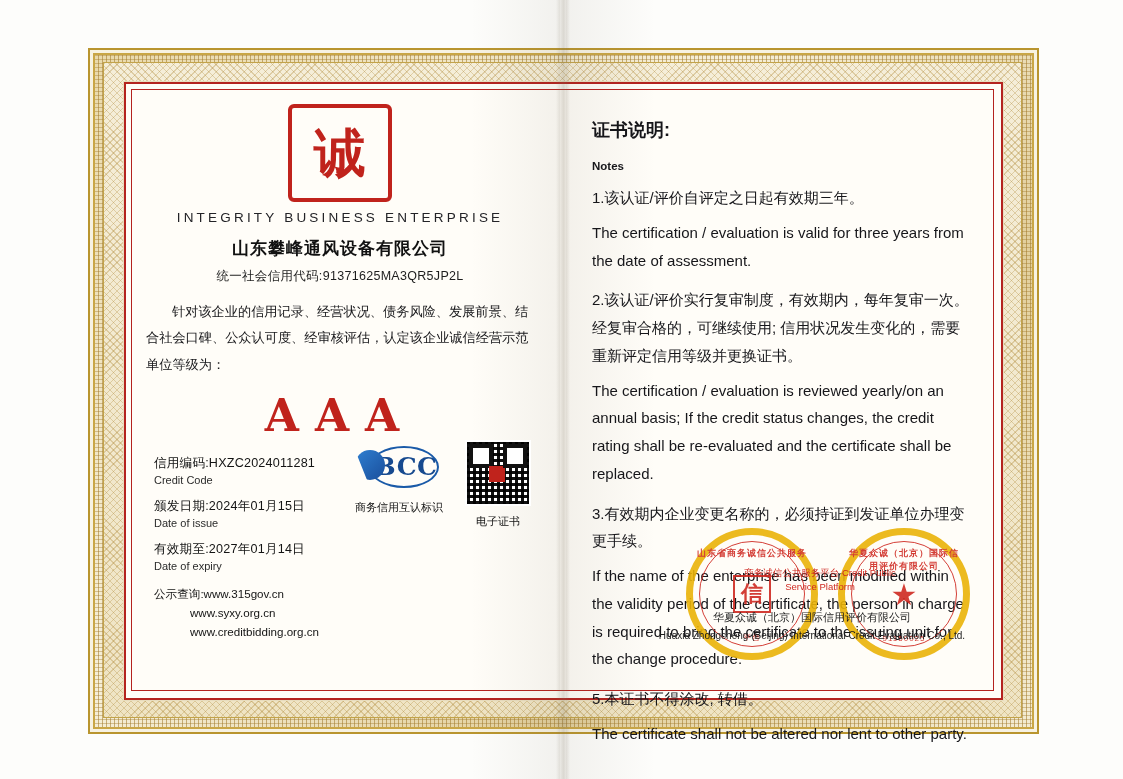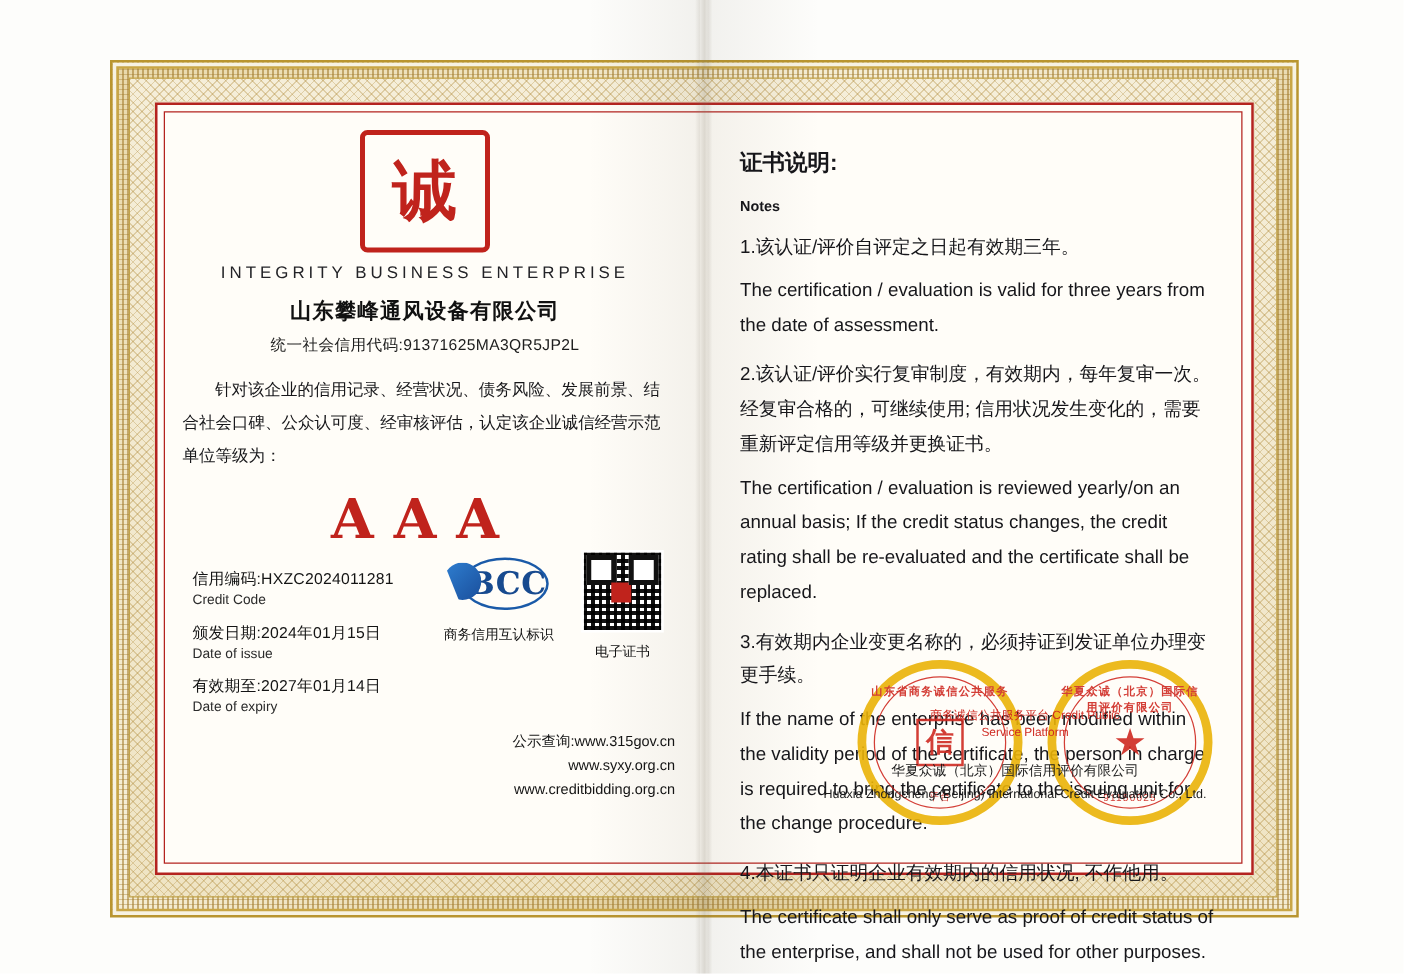--- a/index.html
+++ b/index.html
@@ -178,21 +178,21 @@
     font-size: 12.6px;
     color: #141414;
     letter-spacing: 0.2px;
   }
   .field .en {
     font-size: 11px;
     color: #2b2b2b;
     margin-top: 2px;
   }
   .links {
-    text-align: right;
+    text-align: left;
     padding-left: 14px;
     font-size: 11.6px;
     line-height: 1.65;
     color: #141414;
   }
   .links .indent { padding-left: 36px; }
 
   
   .marks {
     position: absolute;
@@ -420,24 +420,20 @@
     </div>
     <div class="note">
       <span class="cn">2.该认证/评价实行复审制度，有效期内，每年复审一次。经复审合格的，可继续使用; 信用状况发生变化的，需要重新评定信用等级并更换证书。</span>
       <span class="en">The certification / evaluation is reviewed yearly/on an annual basis; If the credit status changes, the credit rating shall be re-evaluated and the certificate shall be replaced.</span>
     </div>
     <div class="note">
       <span class="cn">3.有效期内企业变更名称的，必须持证到发证单位办理变更手续。</span>
       <span class="en">If the name of the enterprise has been modified within the validity period of the certificate, the person in charge is required to bring the certificate to the issuing unit for the change procedure.</span>
     </div>
     <div class="note">
-      <span class="cn">4.本证书只证明企业有效期内的信用状况, 不作他用。</span>
-      <span class="en">The certificate shall only serve as proof of credit status of the enterprise, and shall not be used for other purposes.</span>
-    </div>
-    <div class="note">
       <span class="cn">5.本证书不得涂改, 转借。</span>
       <span class="en">The certificate shall not be altered nor lent to other party.</span>
     </div>
   </div>
 
   <div class="seal seal-left">
     <div class="ring2"></div>
     <div class="arc-top">山东省商务诚信公共服务</div>
     <div class="center-sq">信</div>
     <div class="arc-bottom">平台</div>

